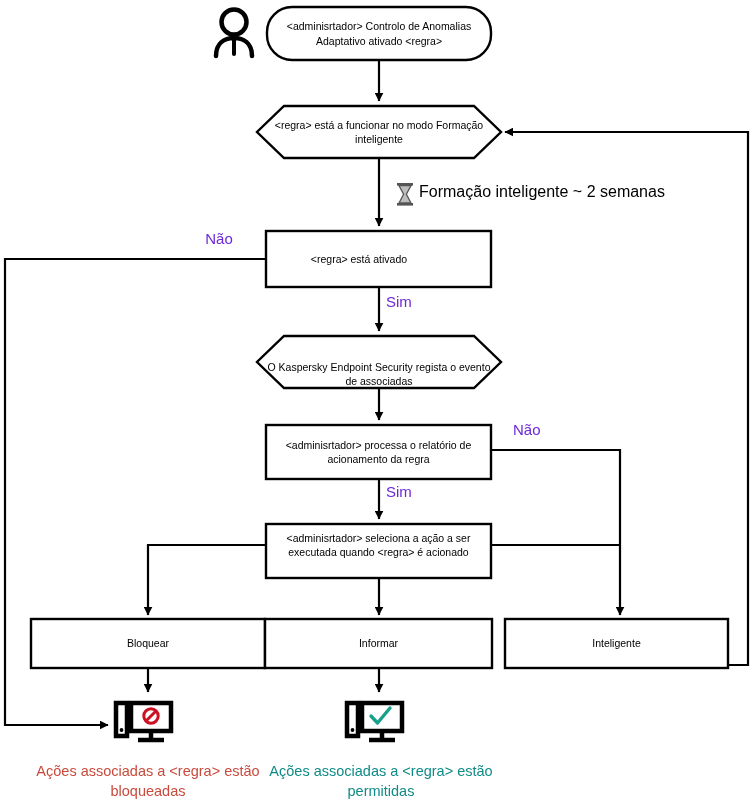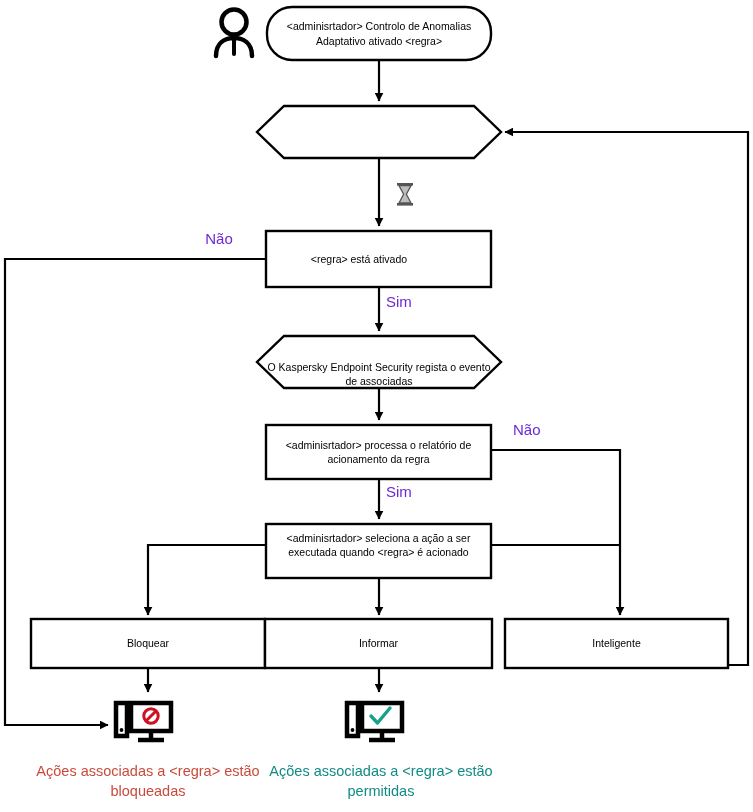--- a/index.html
+++ b/index.html
@@ -143,20 +143,26 @@
     </g>
   </svg>
 
   <div class="node-text small" style="left:269px; top:9px; width:220px; height:49px;">
     <div>
       <span>&lt;adminisrtador&gt; Controlo de Anomalias</span><br>
       <span>Adaptativo ativado &lt;regra&gt;</span>
     </div>
   </div>
 
+  <div class="node-text small" style="left:266px; top:108px; width:226px; height:48px;">
+    <div>
+      <span>&lt;regra&gt; está a funcionar no modo Formação</span><br>
+      <span>inteligente</span>
+    </div>
+  </div>
 
   <div class="node-text small" style="left:268px; top:233px; width:182px; height:52px;">
     <div>
       <span>&lt;regra&gt; está ativado</span>
     </div>
   </div>
 
   <div class="node-text small" style="left:259px; top:338px; width:240px; height:48px;margin-top:12px;">
     <div>
       <span>O Kaspersky Endpoint Security regista o evento</span><br>
@@ -191,20 +197,21 @@
   </div>
 
   <div class="edge-label" style="left:196px; top:230px; width:46px;">Não</div>
 
   <div class="edge-label" style="left:386px; top:293px; width:46px; text-align:left;">Sim</div>
 
   <div class="edge-label" style="left:513px; top:421px; width:46px; text-align:left;">Não</div>
 
   <div class="edge-label" style="left:386px; top:483px; width:46px; text-align:left;">Sim</div>
 
+  <div class="note-label" style="left:419px; top:183px;">Formação inteligente ~ 2 semanas</div>
 
   <div class="caption blocked" style="left:0px; top:762px; width:296px;">
     <span>Ações associadas a &lt;regra&gt; estão</span><br>
     <span>bloqueadas</span>
   </div>
 
   <div class="caption allowed" style="left:233px; top:762px; width:296px;">
     <span>Ações associadas a &lt;regra&gt; estão</span><br>
     <span>permitidas</span>
   </div>

